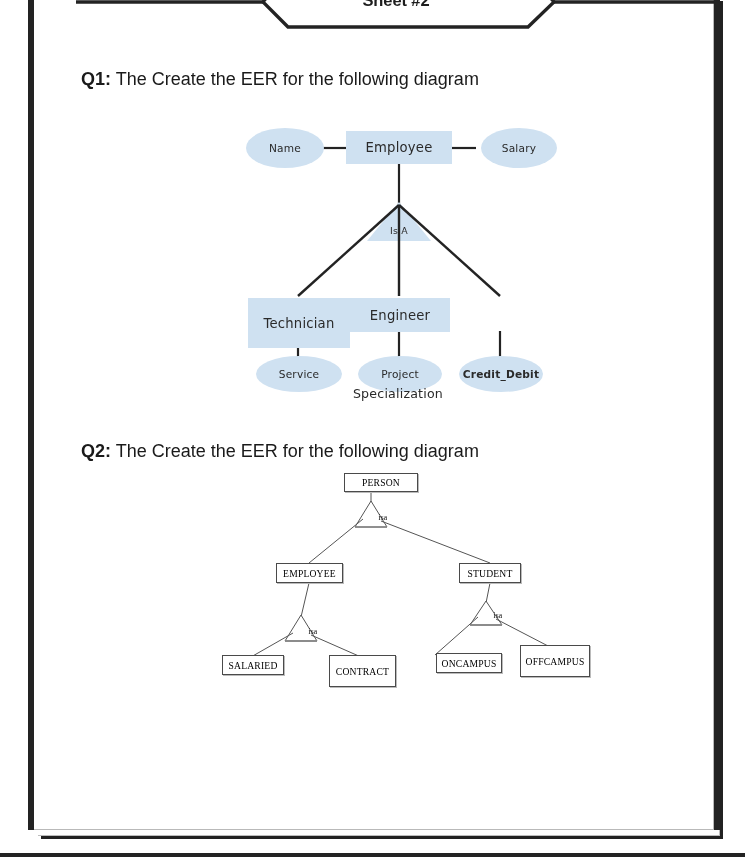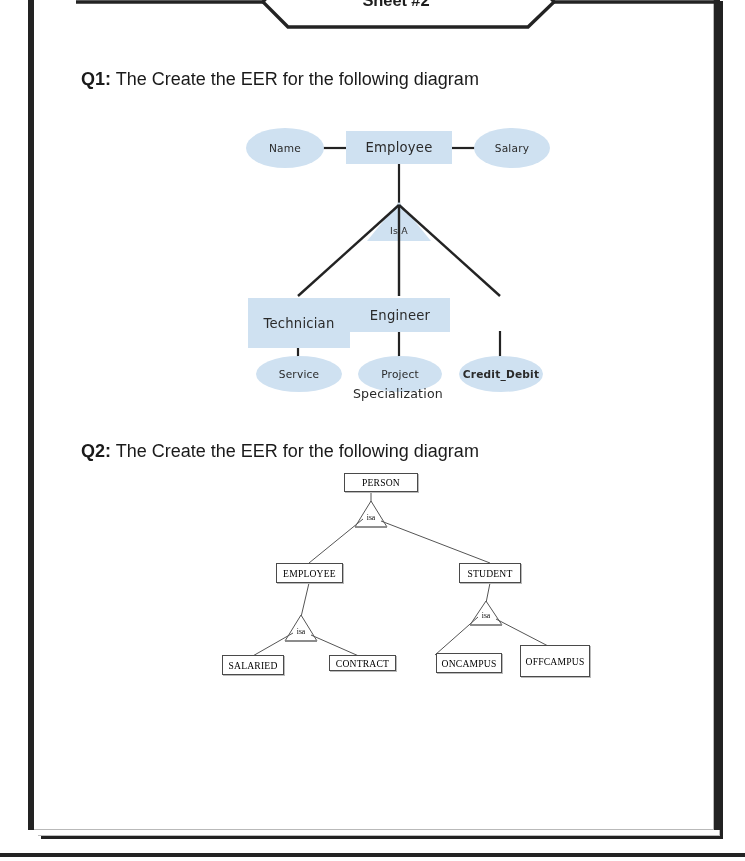--- a/index.html
+++ b/index.html
@@ -151,21 +151,21 @@
     letter-spacing: 0.2px;
     box-sizing: border-box;
     box-shadow: 1px 1px 0 0 #bbbbbb;
   }
   #d2-svg { position: absolute; left: 0; top: 0; }
   .d2-isa-text {
     position: absolute;
     font-size: 7.6px;
     font-family: "Liberation Serif", serif;
     color: #000000;
-    text-align: center;
+    text-align: right;
   }
 
   
   #bottom-rule {
     position: absolute;
     left: 0;
     top: 853px;
     width: 745px;
     height: 4px;
     background: #232323;
@@ -208,21 +208,21 @@
         <line x1="171" y1="213" x2="171" y2="239" stroke="#232323" stroke-width="2.2"></line>
         <line x1="272" y1="213" x2="272" y2="239" stroke="#232323" stroke-width="2.2"></line>
       </svg>
 
       <div class="d1-box" style="left:148px; top:104px; width:46px; height:16px; background:transparent; font-size:9.4px;">Is A</div>
 
       <div class="d1-ellipse" style="left:18px; top:10px; width:78px; height:40px;">Name</div>
 
       <div class="d1-box" style="left:118px; top:13px; width:106px; height:33px;">Employee</div>
 
-      <div class="d1-ellipse" style="left:246px; top:10px; width:76px; height:40px;">Salary</div>
+      <div class="d1-ellipse" style="left:253px; top:10px; width:76px; height:40px;">Salary</div>
 
       <div class="d1-box" style="left:20px; top:180px; width:102px; height:50px;">Technician</div>
       <div class="d1-box" style="left:122px; top:180px; width:100px; height:34px;">Engineer</div>
 
       <div class="d1-ellipse" style="left:28px; top:238px; width:86px; height:36px;">Service</div>
       <div class="d1-ellipse" style="left:130px; top:238px; width:84px; height:36px;">Project</div>
       <div class="d1-ellipse" style="left:231px; top:238px; width:84px; height:36px; flex-direction:row;font-weight:bold;">
         <span>Credit_</span>
         <span>Debit</span>
       </div>
@@ -260,21 +260,21 @@
       <div class="d2-isa-text" style="left:142px; top:48px; width:32px;">isa</div>
       <div class="d2-isa-text" style="left:72px; top:162px; width:32px;">isa</div>
       <div class="d2-isa-text" style="left:257px; top:146px; width:32px;">isa</div>
 
       <div class="d2-box" style="left:131px; top:8px; width:74px; height:19px;">PERSON</div>
 
       <div class="d2-box" style="left:63px; top:98px; width:67px; height:20px;">EMPLOYEE</div>
       <div class="d2-box" style="left:246px; top:98px; width:62px; height:20px;">STUDENT</div>
 
       <div class="d2-box" style="left:9px; top:190px; width:62px; height:20px;">SALARIED</div>
-      <div class="d2-box" style="left:116px; top:190px; width:67px; height:16px;">CONTRACT</div>
+      <div class="d2-box" style="left:116px; top:190px; width:67px; height:32px;">CONTRACT</div>
       <div class="d2-box" style="left:210px; top:188px; width:66px; height:20px;margin-left:13px;">ONCAMPUS</div>
       <div class="d2-box" style="left:307px; top:180px; width:70px; height:32px;">OFFCAMPUS</div>
     </div>
 
   </div>
 </div>
 
 <div class="edge-bar" id="edge-left"></div>
 <div class="edge-bar" id="edge-right"></div>
 

